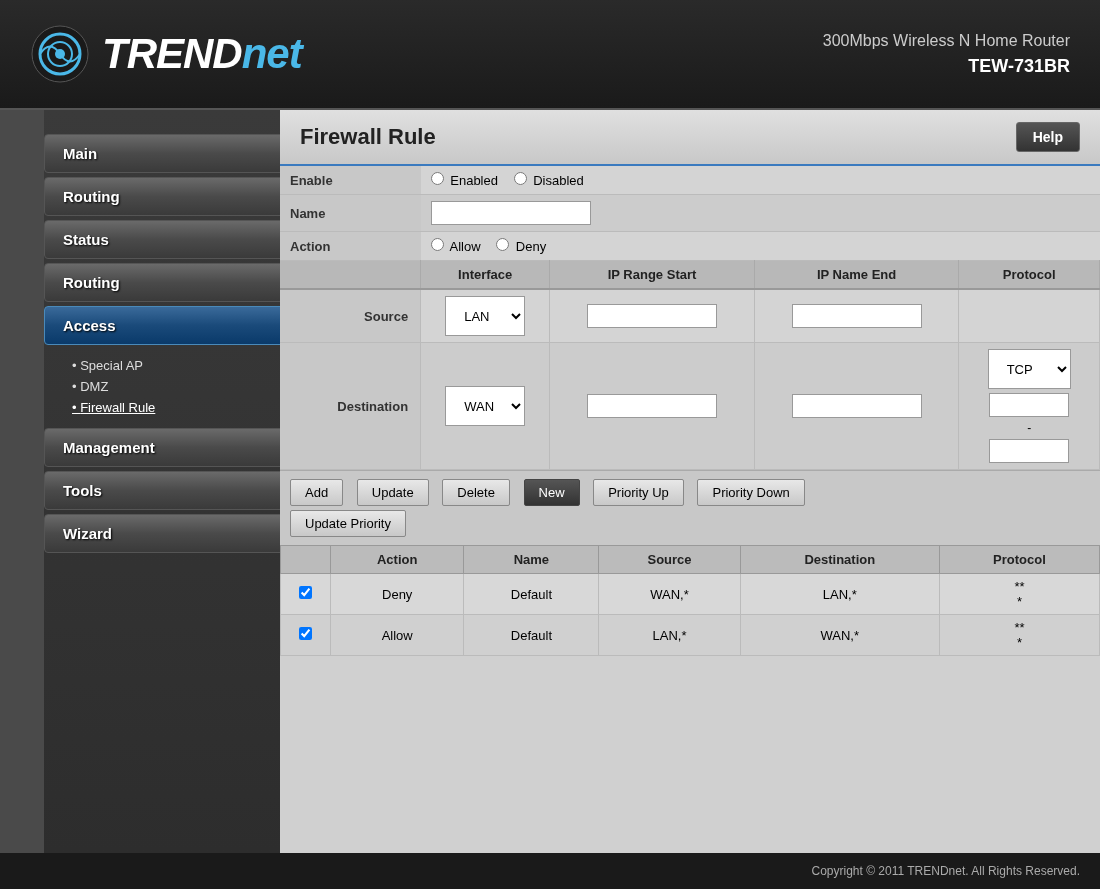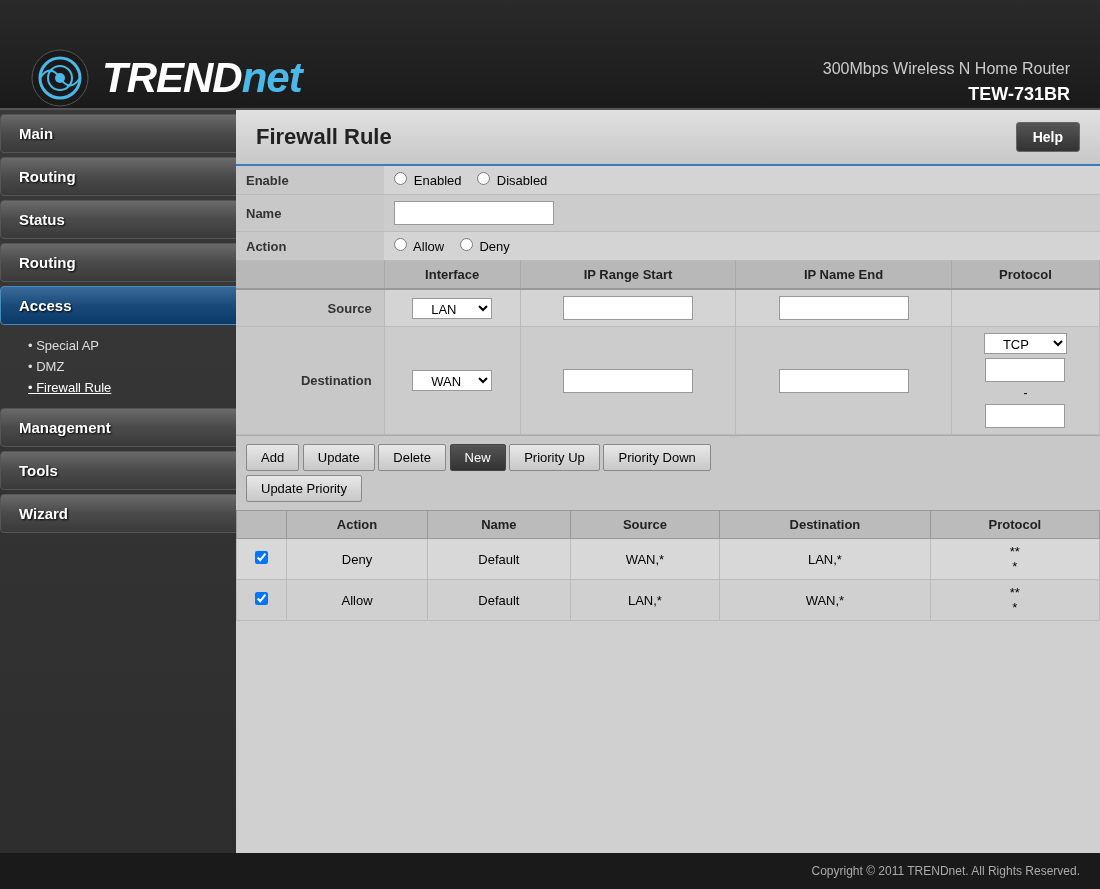--- a/index.html
+++ b/index.html
@@ -10,21 +10,21 @@
       font-family: Arial, Helvetica, sans-serif;
       font-size: 13px;
       overflow: hidden;
     }
 
     
     .header {
       background: linear-gradient(180deg, #2a2a2a 0%, #1a1a1a 100%);
       height: 110px;
       display: flex;
-      align-items: flex-end;
+      align-items: center;
       justify-content: space-between;
       padding: 0 30px;
       border-bottom: 2px solid #555;
     }
     .logo-area {
       display: flex;
       align-items: center;
       gap: 12px;
     }
     .logo-icon {
@@ -55,22 +55,23 @@
     
     .main-layout {
       display: flex;
       height: calc(889px - 110px - 36px);
     }
 
     
     .sidebar {
       width: 236px;
       background: linear-gradient(180deg, #3a3a3a 0%, #2d2d2d 100%);
-      padding: 0 0;
+      padding: 20px 0;
       flex-shrink: 0;
+      margin-left: 44px;
     }
     .sidebar-btn {
       display: block;
       width: 240px;
       margin: 4px auto;
       padding: 10px 18px;
       background: linear-gradient(180deg, #6a6a6a 0%, #4a4a4a 50%, #3a3a3a 100%);
       color: white;
       font-size: 15px;
       font-weight: bold;
@@ -189,21 +190,21 @@
       height: 24px;
     }
     input[type="radio"] {
       margin-right: 3px;
     }
     select {
       border: 1px solid #999;
       background: white;
       padding: 2px 14px;
       font-size: 13px;
-      height: 21px;
+      height: 40px;
     }
 
     
     .col-headers {
       background: #b8b8b8;
       border-bottom: 2px solid #999;
     }
     .col-headers td {
       font-weight: bold;
       color: #222;
@@ -248,21 +249,21 @@
       border-top: 1px solid #aaa;
     }
     .action-btn {
       display: inline-block;
       padding: 5px 14px;
       border: 1px solid #888;
       background: linear-gradient(180deg, #e8e8e8 0%, #c8c8c8 100%);
       font-size: 13px;
       cursor: pointer;
       border-radius: 2px;
-      margin-right: 0;
+      margin-right: 10px;
     }
     .action-btn.new-btn {
       background: linear-gradient(180deg, #555 0%, #333 100%);
       color: white;
       border-color: #444;
     }
     .update-priority-btn {
       display: inline-block;
       padding: 5px 14px;
       border: 1px solid #888;

